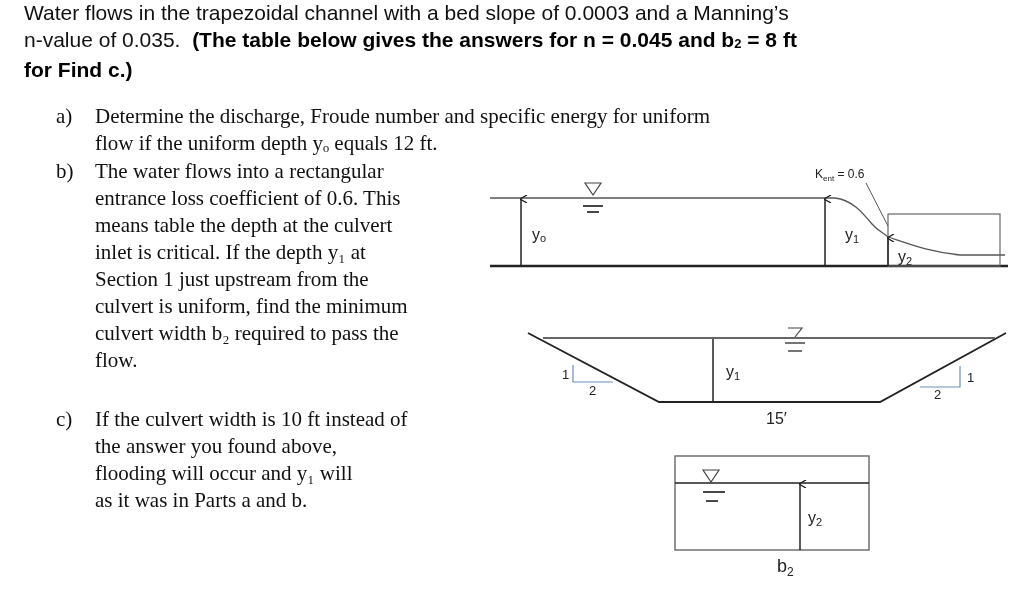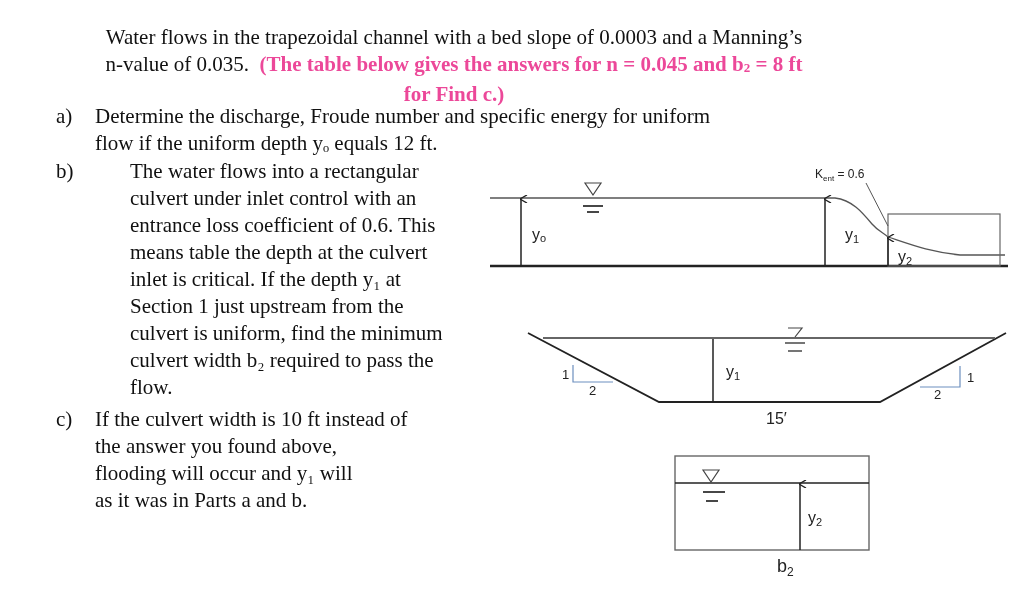--- a/index.html
+++ b/index.html
@@ -1,20 +1,20 @@
 <!DOCTYPE html>
 <html><head>
 <meta charset="utf-8">
 <style>
   html, body { margin:0; padding:0; background:#ffffff; }
   body { width:1024px; height:614px; position:relative; overflow:hidden;
          font-family:"DejaVu Serif","Liberation Serif",serif; color:#111; }
-  .para { position:absolute; left:24px; top:24px; width:860px;
-          font-family:Liberation Serif, serif; font-size:21px; line-height:26.5px;text-align:center; }
-  .red { color:#ec4899; font-weight:bold; }
+  .para { position:absolute; left:24px; top:0; width:860px;
+          font-family:Liberation Sans, sans-serif; font-size:21px; line-height:26.5px; }
+  .red { color:#000000; font-weight:bold; }
   .item { position:absolute; left:56px; font-family:"Liberation Serif","DejaVu Serif",serif;
           font-size:21px; line-height:27px; }
   .item .lbl { position:absolute; left:0; top:0; width:36px; }
   .item .txt { position:absolute; left:39px; top:0; }
   sub.s { font-size:13px; vertical-align:-1px; }
   svg { position:absolute; left:0; top:0; }
   .dl { font-family:"Liberation Sans","DejaVu Sans",sans-serif; fill:#222; }
 </style>
 </head>
 <body>
@@ -31,23 +31,22 @@
 <div class="item" style="top:103px;">
   <span class="lbl">a)</span>
   <div class="txt" style="width:800px;">
     <div>Determine the discharge, Froude number and specific energy for uniform</div>
     <div>flow if the uniform depth yₒ equals 12 ft.</div>
   </div>
 </div>
 
 <div class="item" style="top:158px;">
   <span class="lbl">b)</span>
-  <div class="txt" style="width:420px;margin-left:35px;">
+  <div class="txt" style="width:420px;">
     <div>The water flows into a rectangular</div>
-    <div>culvert under inlet control with an</div>
     <div>entrance loss coefficient of 0.6.  This</div>
     <div>means table the depth at the culvert</div>
     <div>inlet is critical.  If the depth y₁ at</div>
     <div>Section 1 just upstream from the</div>
     <div>culvert is uniform, find the minimum</div>
     <div>culvert width b₂ required to pass the</div>
     <div>flow.</div>
   </div>
 </div>
 

